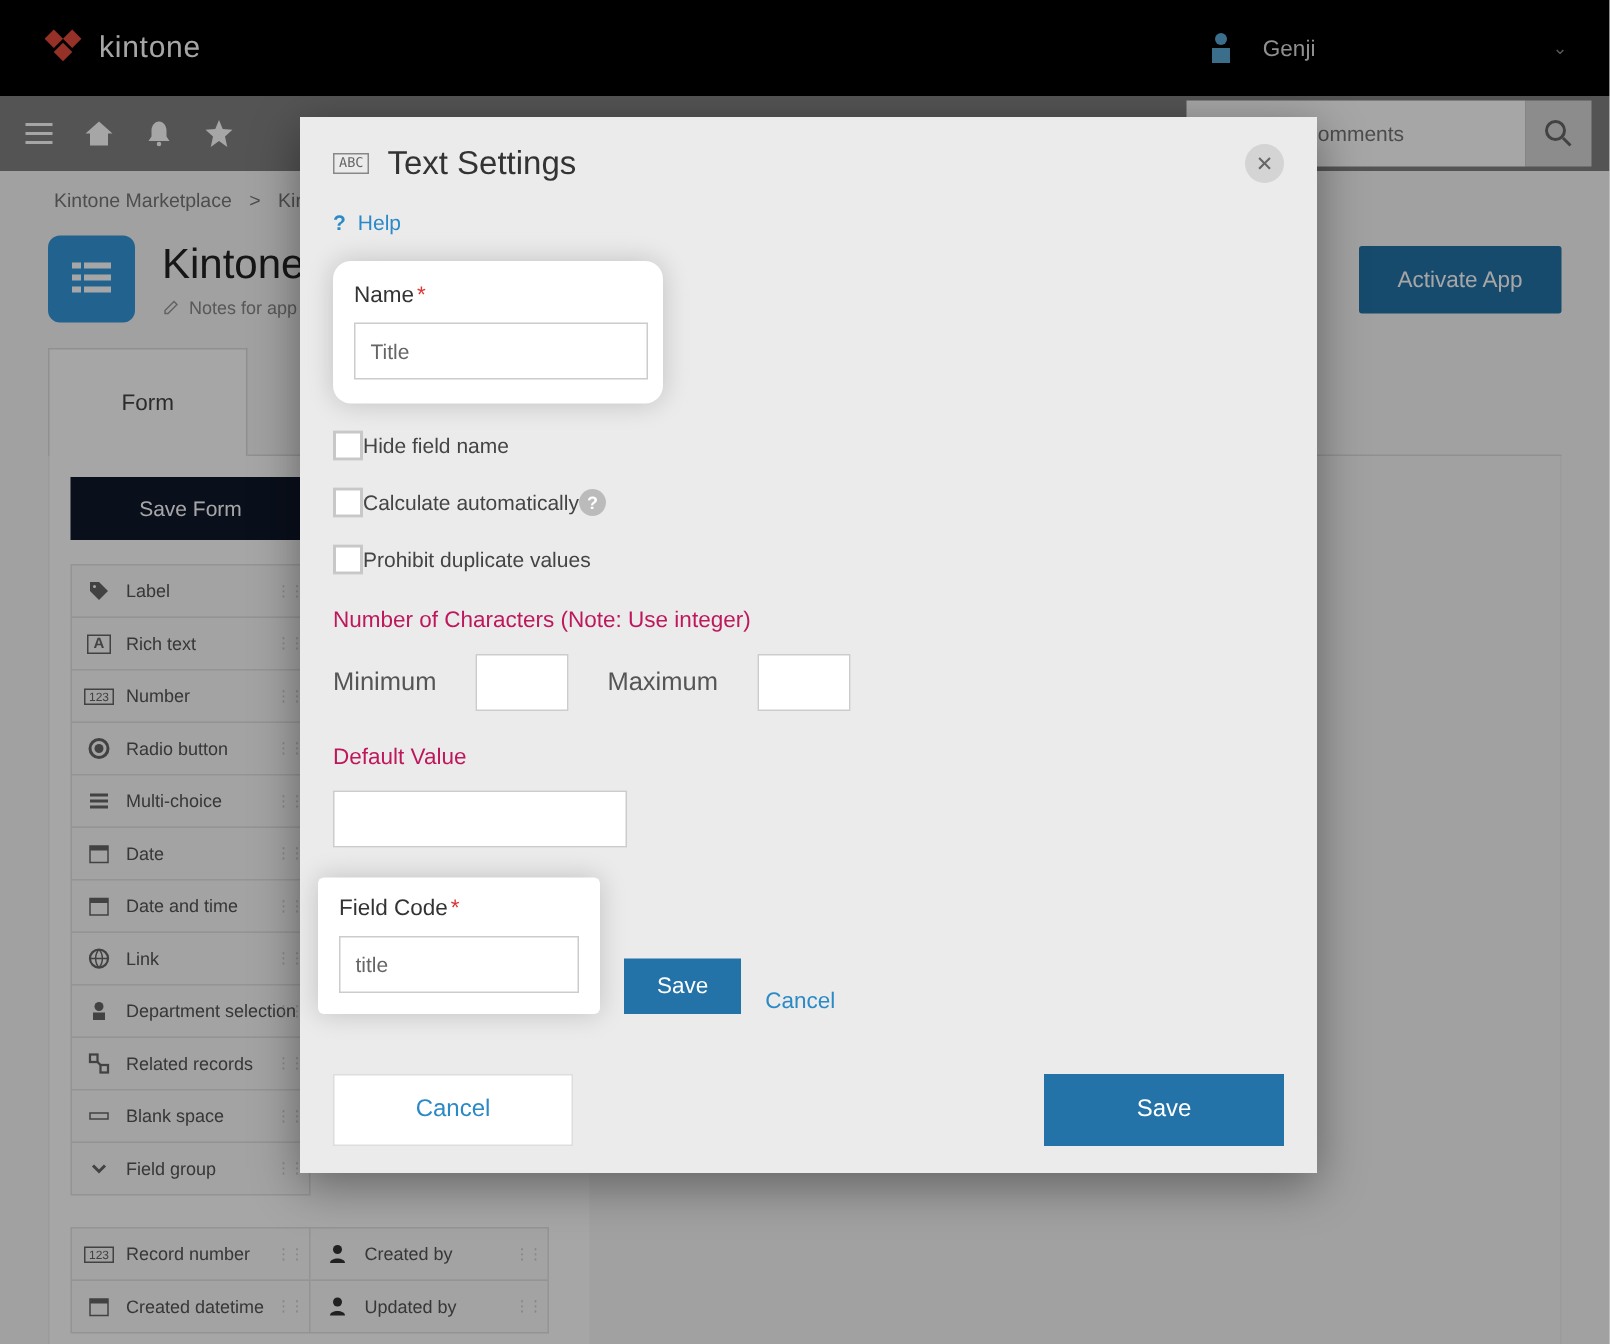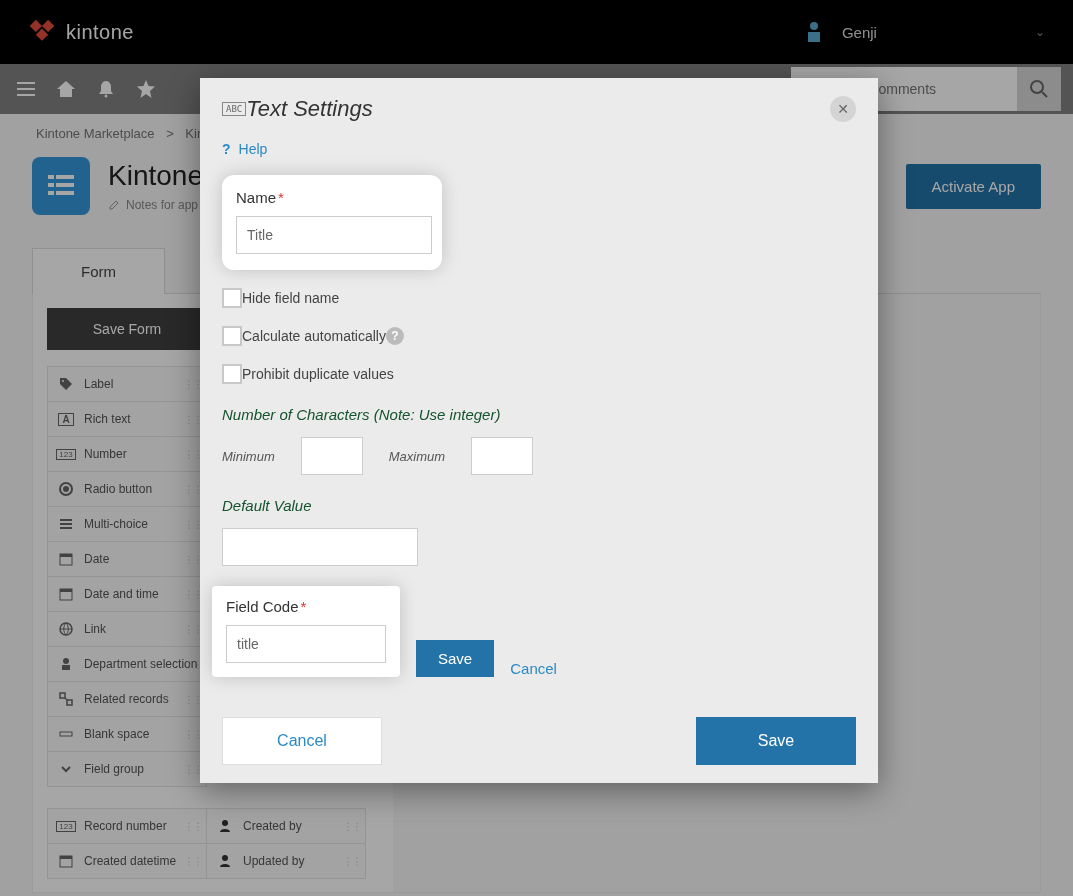--- a/index.html
+++ b/index.html
@@ -25,49 +25,49 @@
   .breadcrumb span { margin:0 4px; }
   
   .page-head { display:flex; align-items:center; padding:4px 32px 16px; gap:18px; }
   .app-icon { width:58px; height:58px; border-radius:8px; background:#3498db; display:flex; align-items:center; justify-content:center; }
   .page-title { font-size:28px; font-weight:400; color:#222; }
   .notes { font-size:12px; color:#888; display:flex; align-items:center; gap:6px; margin-top:6px; }
   .head-spacer { flex:1; }
   .activate-btn { background:#2373a8; color:#fff; border:none; padding:14px 26px; font-size:15px; border-radius:2px; }
   
   .tabs { display:flex; margin:0 32px; border-bottom:1px solid #ddd; }
-  .tab { padding:14px 48px; font-size:15px; color:#444; border:1px solid #ddd; border-bottom:none; background:#fff; position:relative; top:1px;margin-top:16px; }
+  .tab { padding:27px 48px; font-size:15px; color:#444; border:1px solid #ddd; border-bottom:none; background:#fff; position:relative; top:1px; }
   
   .main { display:flex; margin:0 32px; border:1px solid #eee; background:#fff; min-height:560px; border-top:none; }
   .side { width:360px; padding:14px 0 14px 14px; }
-  .save-form { background:#404040; color:#fff; border:none; width:160px; height:42px; font-size:14px; margin-bottom:16px; }
+  .save-form { background:#0f172a; color:#fff; border:none; width:160px; height:42px; font-size:14px; margin-bottom:16px; }
   .field-col { display:flex; flex-direction:column; gap:0; width:160px; }
   .field-item { display:flex; align-items:center; gap:8px; padding:7px 8px; border:1px solid #e3e3e3; font-size:12px; color:#555; background:#fafafa; position:relative; margin-bottom:-1px; }
   .field-item .grip { position:absolute; right:4px; color:#ccc; font-size:10px; letter-spacing:-1px; }
   .field-ico { width:20px; height:20px; display:flex; align-items:center; justify-content:center; color:#666; }
   .side .row2 { margin-top:22px; }
   .canvas { flex:1; background:#f8f8f8; }
   
   .overlay { position:absolute; inset:0; background:rgba(0,0,0,0.35); }
   
   .modal { position:absolute; left:200px; top:78px; width:678px; background:#ebebeb; box-shadow:0 8px 30px rgba(0,0,0,0.4); }
-  .modal-head { display:flex; align-items:center; padding:18px 22px 12px; }
-  .modal-title { font-size:22px; color:#333; font-weight:400;font-style:italic; }
+  .modal-head { display:flex; align-items:center; padding:18px 22px 12px; gap:12px; }
+  .modal-title { font-size:22px; color:#333; font-weight:400; }
   .modal-close { margin-left:auto; width:26px; height:26px; border-radius:50%; background:#d4d4d4; display:flex; align-items:center; justify-content:center; color:#666; font-size:14px; }
   .modal-body { padding:6px 22px 18px; }
   .help-link { color:#2b8ac6; font-size:14px; display:inline-flex; align-items:center; gap:8px; margin-bottom:18px; }
   .section-card { background:#fff; box-shadow:0 0 18px rgba(0,0,0,0.18); border-radius:12px; padding:14px 14px 16px; }
   .section-label { font-size:15px; color:#333; margin-bottom:10px; }
   .req { color:#d33; margin-left:2px; }
   .text-in { width:196px; height:38px; border:1px solid #ccc; padding:0 10px; font-size:14px; background:#fff; color:#666; }
   .chk-row { display:flex; align-items:center; margin-top:18px; font-size:14px; color:#444;text-align:right; }
   .chk { width:20px; height:20px; border:2px solid #c8c8c8; background:#fff; }
-  .sect-h { font-size:15px; color:#14532d; margin-top:22px;font-style:italic; }
+  .sect-h { font-size:15px; color:#be185d; margin-top:22px; }
   .minmax { display:flex; gap:26px; margin-top:14px; align-items:center; }
-  .mm-label { font-size:13px; color:#555;font-style:italic; }
+  .mm-label { font-size:17px; color:#555; }
   .mm-in { width:62px; height:38px; border:1px solid #ccc; background:#fff; }
   .default-in { width:196px; height:38px; border:1px solid #ccc; background:#fff; margin-top:14px; }
   .fieldcode-wrap { display:flex; align-items:flex-end; gap:16px; margin-top:20px; }
   .fc-card { background:#fff; box-shadow:0 0 18px rgba(0,0,0,0.18); border-radius:4px; padding:12px 14px 14px; margin-left:-10px; }
   .fc-save { background:#2373a8; color:#fff; border:none; padding:10px 22px; font-size:15px; }
   .fc-cancel { color:#2b8ac6; font-size:15px; background:none; border:none; }
   .modal-foot { display:flex; gap:18px; margin-top:32px; padding-top:8px; }
   .foot-cancel { width:160px; height:48px; background:#fff; border:1px solid #ddd; color:#2b8ac6; font-size:16px; }
   .foot-save { width:160px; height:48px; background:#2373a8; color:#fff; border:none; font-size:16px; margin-left:auto; }
   .abc-icon { border:1px solid #888; padding:1px 3px; font-size:9px; color:#666; font-family:monospace; }

